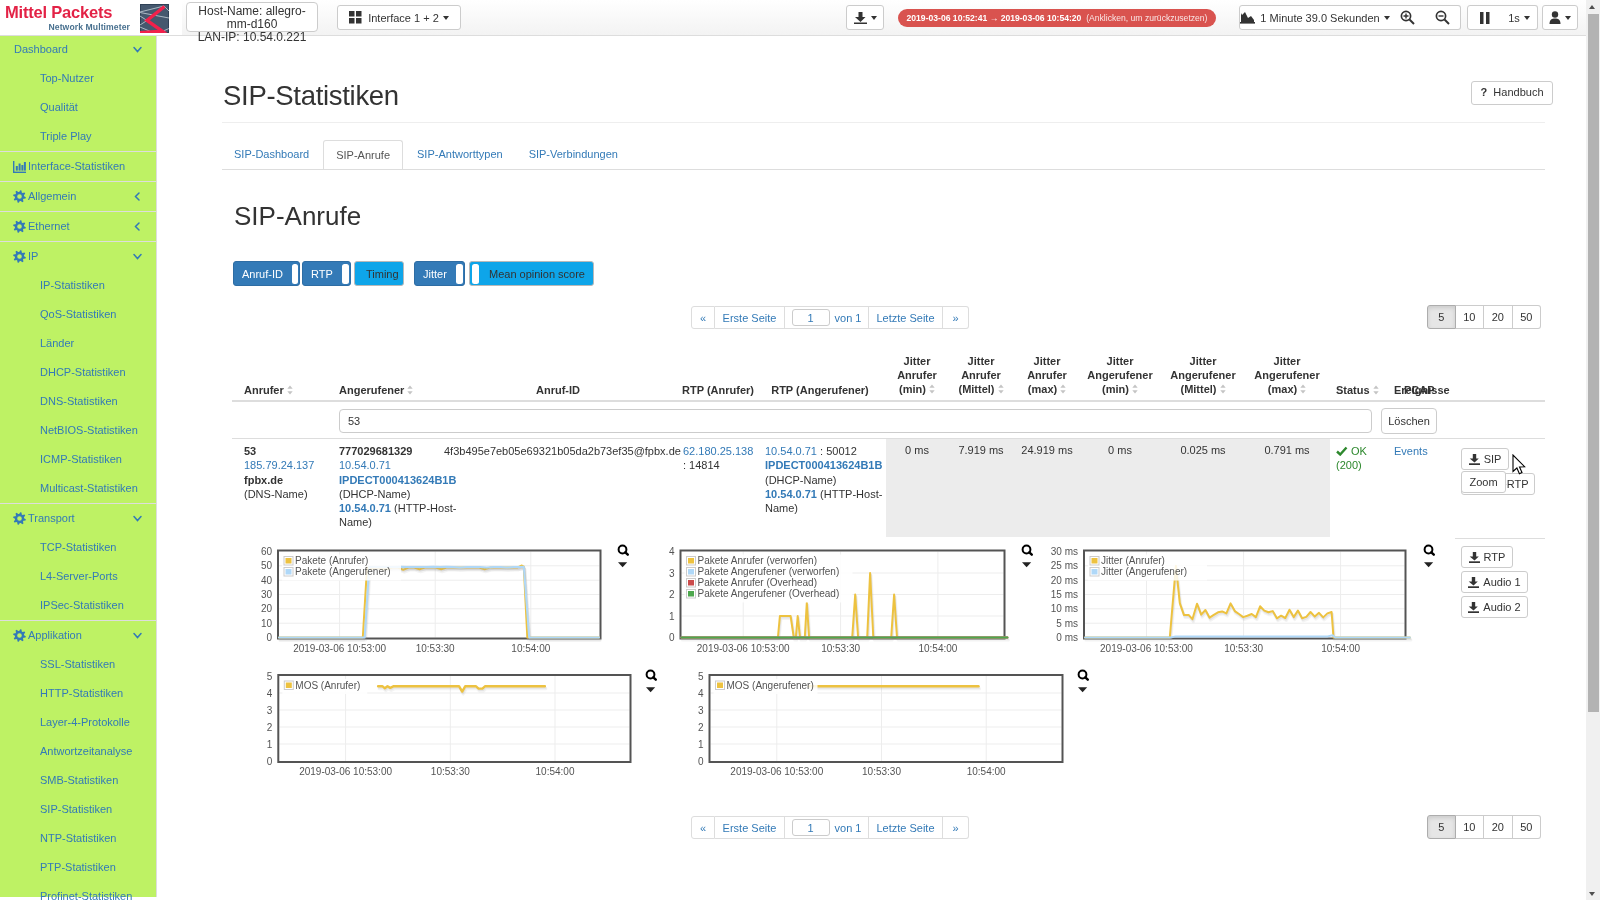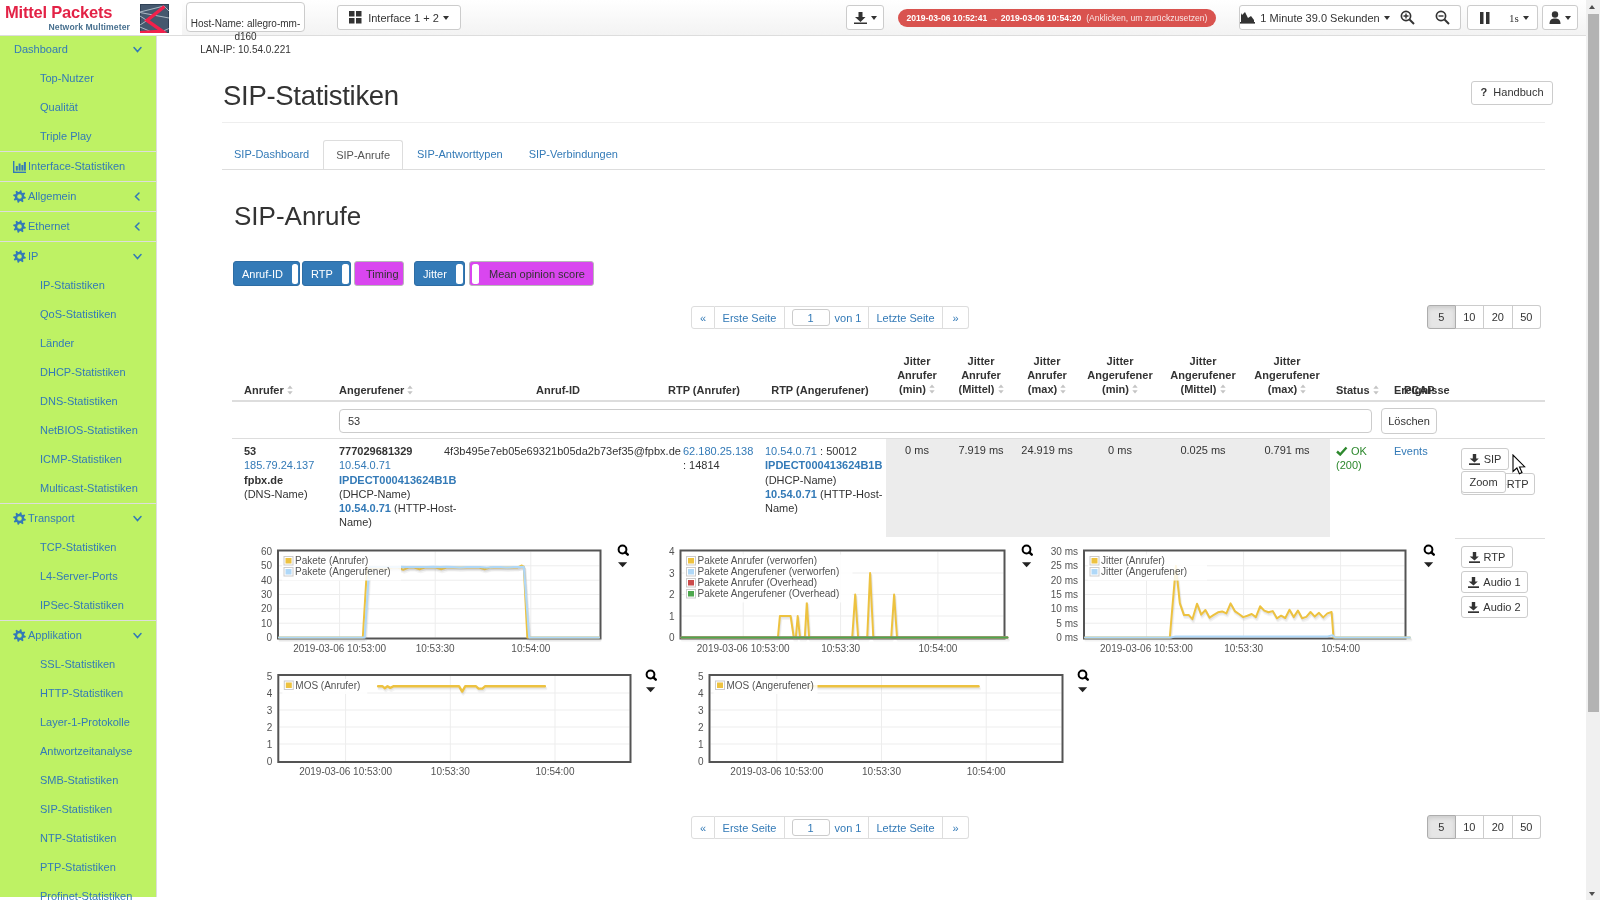--- a/index.html
+++ b/index.html
@@ -8,21 +8,21 @@
 a { color:#337ab7; text-decoration:none; }
 .abs { position:absolute; }
 
 #navbar { position:absolute; left:0; top:0; width:1600px; height:36px;
   background:linear-gradient(#ffffff,#f3f3f3); border-bottom:1px solid #ddd; z-index:5; }
 #brand { position:absolute; left:0; top:0; width:182px; height:35px; background:#fff; }
 #brandtxt { position:absolute; left:5px; top:3px; width:125px; }
 #brandtxt .t1 { font-size:16.5px; font-weight:bold; color:#e32246; letter-spacing:-0.2px; white-space:nowrap; }
 #brandtxt .t2 { font-size:8.6px; font-weight:bold; color:#48708f; text-align:right; margin-top:0px; letter-spacing:0.1px; }
 .navbox { position:absolute; background:#fff; border:1px solid #ccc; border-radius:4px; }
-#hostbox { left:186px; top:2px; width:119px; height:30px; text-align:center; font-size:10px; color:#333; padding-top:14px; line-height:13px; }
+#hostbox { left:186px; top:2px; width:132px; height:30px; text-align:center; font-size:12px; color:#333; padding-top:2px; line-height:13px; }
 .nbtn { position:absolute; top:5px; height:25px; background:#fff; border:1px solid #ccc; border-radius:3px; font-size:11px; color:#333; display:flex; align-items:center; justify-content:center; }
 .caret { display:inline-block; width:0; height:0; border-left:3.5px solid transparent; border-right:3.5px solid transparent; border-top:4px solid #333; margin-left:4px; }
 #redpill { position:absolute; left:898px; top:9px; width:318px; height:18px; background:#d9534f; border-radius:9px; color:#fff; font-size:8.6px; text-align:center; line-height:18px; font-weight:bold; }
 #redpill .lt { font-weight:normal; color:rgba(255,255,255,0.85); }
 
 #sidebar { position:absolute; left:0; top:33px; width:157px; height:864px; background:#bef264; border-right:1px solid #ddd; }
 #sidebar .sep { border-top:1px solid #ddd; }
 #sidebar a { display:block; height:29px; line-height:29px; position:relative; font-size:11px; color:#337ab7; }
 #sidebar a.top { padding-left:14px; }
 #sidebar a.ico { padding-left:28px; }
@@ -35,21 +35,21 @@
 #handbuch { position:absolute; left:1471px; top:81px; width:82px; height:24px; background:#fff; border:1px solid #ccc; border-radius:3px; font-size:11px; color:#333; text-align:center; line-height:21px; }
 #hr1 { position:absolute; left:222px; top:122px; width:1323px; border-top:1px solid #eee; }
 
 #tabs { position:absolute; left:222px; top:141px; width:1323px; height:29px; border-bottom:1px solid #ddd; display:flex; align-items:flex-end; }
 #tabs .tab { height:29px; line-height:28px; padding:0 12px; font-size:11px; color:#337ab7; margin-right:2px; white-space:nowrap; }
 #tabs .tab.active { background:#fff; border:1px solid #ddd; border-bottom:none; border-radius:3px 3px 0 0; color:#555; }
 h2.sec { position:absolute; left:234px; top:200.5px; font-size:26px; font-weight:normal; color:#333; }
 
 .tgl { position:absolute; top:261px; height:25px; border-radius:3px; display:flex; align-items:stretch; overflow:hidden; font-size:11px; }
 .tgl.on { background:#337ab7; border:1px solid #2e6da4; color:#fff; }
-.tgl.off { background:#d946ef; border:1px solid #b9b9b9; color:#333; }
+.tgl.off { background:#0ea5e9; border:1px solid #b9b9b9; color:#333; }
 .tgl .lab { flex:1; display:flex; align-items:center; justify-content:center; padding:0 8px; white-space:nowrap; }
 .tgl .knob { width:8px; background:#fff; border-radius:2.5px; margin:1.5px; }
 
 .pgr { position:absolute; display:flex; height:23px; font-size:11px; }
 .pgr .pc { background:#fff; border:1px solid #ddd; border-left:none; color:#337ab7; display:flex; align-items:center; justify-content:center; }
 .pgr .pc.first { border-left:1px solid #ddd; border-radius:3px 0 0 3px; }
 .pgr .pc.last { border-radius:0 3px 3px 0; }
 .pgr input { width:38px; height:17px; border:1px solid #ccc; border-radius:3px; text-align:center; font-size:11px; color:#337ab7; margin-right:5px; font-family:"Liberation Sans",sans-serif; }
 .pp { position:absolute; display:flex; height:24px; font-size:11px; }
 .pp .pb { width:28.5px; background:#fff; border:1px solid #ccc; border-left:none; color:#333; display:flex; align-items:center; justify-content:center; }
@@ -143,21 +143,21 @@
         <path d="M9.5,9.5 L14,14" stroke="#333" stroke-width="2"></path>
         <path d="M3.5,6 h5" stroke="#333" stroke-width="1.4"></path>
       </svg>
   </div>
   <div class="nbtn" style="left:1467px; width:35px; border-radius:3px 0 0 3px;">
     <svg width="10" height="12">
         <rect x="0" y="0" width="3.5" height="12" fill="#333"></rect>
         <rect x="6" y="0" width="3.5" height="12" fill="#333"></rect>
       </svg>
   </div>
-  <div class="nbtn" style="left:1501px; width:37px; border-radius:0 3px 3px 0; border-left:none;font-family:Liberation Serif, serif;">1s<span class="caret"></span></div>
+  <div class="nbtn" style="left:1501px; width:37px; border-radius:0 3px 3px 0; border-left:none;">1s<span class="caret"></span></div>
   <div class="nbtn" style="left:1542px; width:36px;">
     <svg width="12" height="13">
         <circle cx="6" cy="3.5" r="3.2" fill="#333"></circle>
         <path d="M0.5,13 C0.5,8.5 3,7.5 6,7.5 C9,7.5 11.5,8.5 11.5,13 z" fill="#333"></path>
       </svg>
     <span class="caret"></span>
   </div>
 </div>
 
 <div id="sidebar">
@@ -215,21 +215,21 @@
 <a class="sub">L4-Server-Ports</a>
 <a class="sub">IPSec-Statistiken</a>
 <div class="sep"></div>
 <a class="ico"><svg class="navico" width="13" height="13">
         <path fill-rule="evenodd" fill="#337ab7" d="M7.27,0.15 L8.49,0.42 L8.76,2.49 L9.50,3.01 L11.53,2.55 L12.21,3.61 L10.93,5.26 L11.09,6.15 L12.85,7.27 L12.58,8.49 L10.51,8.76 L9.99,9.50 L10.45,11.53 L9.39,12.21 L7.74,10.93 L6.85,11.09 L5.73,12.85 L4.51,12.58 L4.24,10.51 L3.50,9.99 L1.47,10.45 L0.79,9.39 L2.07,7.74 L1.91,6.85 L0.15,5.73 L0.42,4.51 L2.49,4.24 L3.01,3.50 L2.55,1.47 L3.61,0.79 L5.26,2.07 L6.15,1.91 Z M8.80,6.50 A2.3,2.3 0 1 0 4.20,6.50 A2.3,2.3 0 1 0 8.80,6.50 Z"></path>
       </svg>Applikation<svg class="chev" width="11" height="11">
         <path d="M2,3.5 L5.5,7.5 L9,3.5" stroke="#337ab7" stroke-width="1.5" fill="none" stroke-linecap="round"></path>
       </svg></a>
 <a class="sub">SSL-Statistiken</a>
 <a class="sub">HTTP-Statistiken</a>
-<a class="sub">Layer-1-Protokolle</a>
+<a class="sub">Layer-4-Protokolle</a>
 <a class="sub">Antwortzeitanalyse</a>
 <a class="sub">SMB-Statistiken</a>
 <a class="sub">SIP-Statistiken</a>
 <a class="sub">NTP-Statistiken</a>
 <a class="sub">PTP-Statistiken</a>
 <a class="sub">Profinet-Statistiken</a>
 </div>
 
 <div id="main"></div>
 <h1 class="pgh">SIP-Statistiken</h1>
@@ -296,21 +296,21 @@
   </div>
 <div class="th" style="left:244px; top:383px;">Anrufer<svg class="sorti" width="6" height="10">
       <path d="M3,0.5 L5.7,3.8 L0.3,3.8 z" fill="#c4c4c4"></path>
       <path d="M3,9.5 L5.7,6.2 L0.3,6.2 z" fill="#c4c4c4"></path>
     </svg></div>
 <div class="th" style="left:339px; top:383px;">Angerufener<svg class="sorti" width="6" height="10">
       <path d="M3,0.5 L5.7,3.8 L0.3,3.8 z" fill="#c4c4c4"></path>
       <path d="M3,9.5 L5.7,6.2 L0.3,6.2 z" fill="#c4c4c4"></path>
     </svg></div>
 <div class="th" style="left:460px; top:383px; width:196px; text-align:center;">Anruf-ID</div>
-<div class="th" style="left:668px; top:383px; width:100px; ">RTP (Anrufer)</div>
+<div class="th" style="left:668px; top:383px; width:100px; text-align:center;">RTP (Anrufer)</div>
 <div class="th" style="left:765px; top:383px; width:110px; text-align:center;">RTP (Angerufener)</div>
 <div class="th" style="left:872px; top:354px; width:90px; text-align:center;">Jitter<br>Anrufer<br>(min)<svg class="sorti" width="6" height="10">
       <path d="M3,0.5 L5.7,3.8 L0.3,3.8 z" fill="#c4c4c4"></path>
       <path d="M3,9.5 L5.7,6.2 L0.3,6.2 z" fill="#c4c4c4"></path>
     </svg></div>
 <div class="th" style="left:936px; top:354px; width:90px; text-align:center;">Jitter<br>Anrufer<br>(Mittel)<svg class="sorti" width="6" height="10">
       <path d="M3,0.5 L5.7,3.8 L0.3,3.8 z" fill="#c4c4c4"></path>
       <path d="M3,9.5 L5.7,6.2 L0.3,6.2 z" fill="#c4c4c4"></path>
     </svg></div>
 <div class="th" style="left:1002px; top:354px; width:90px; text-align:center;">Jitter<br>Anrufer<br>(max)<svg class="sorti" width="6" height="10">

